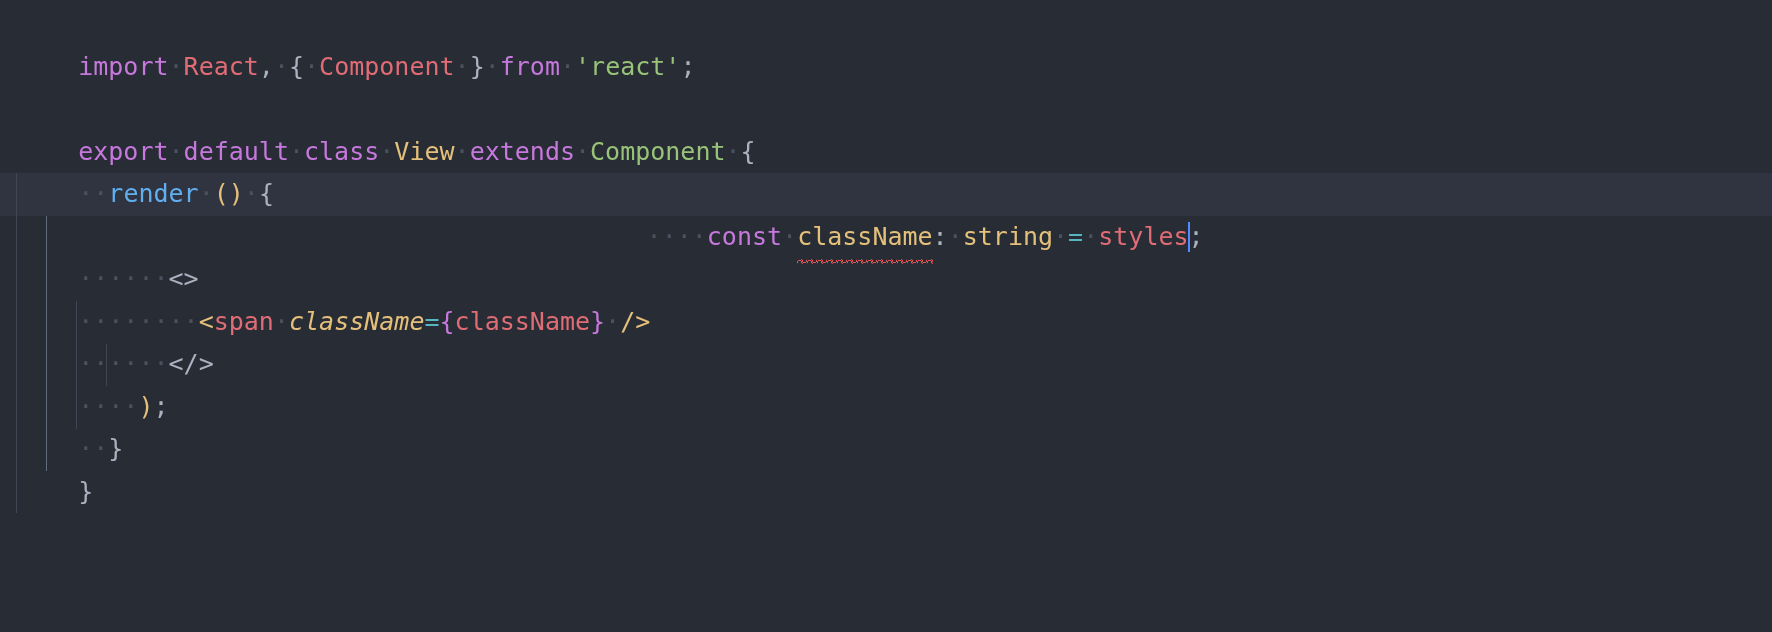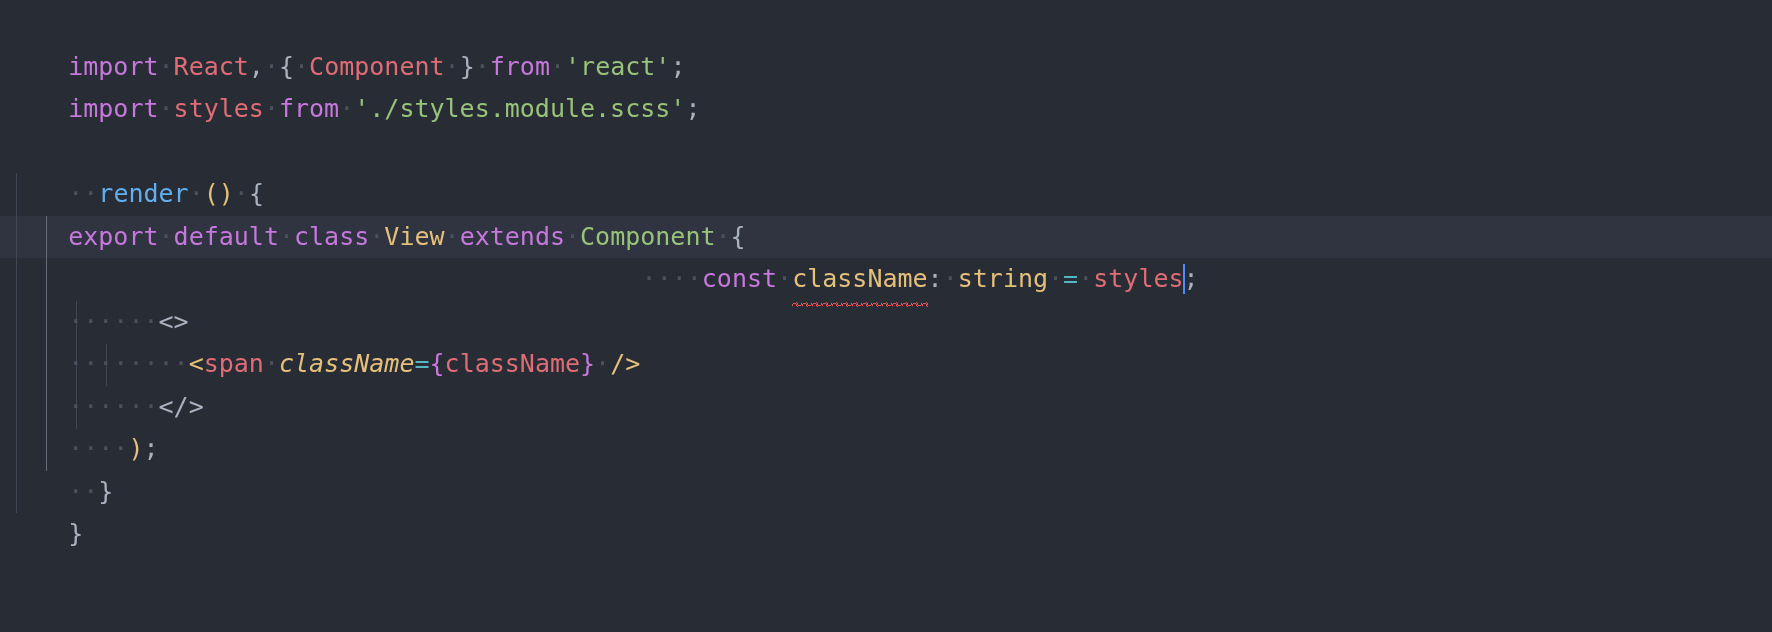--- a/index.html
+++ b/index.html
@@ -21,21 +21,21 @@
     -webkit-font-smoothing: antialiased;
     box-sizing: border-box;
     padding-top: 3px;
   }
 
   .code-line {
     position: relative;
     height: 42.5px;
     line-height: 42.5px;
     white-space: pre;
-    padding-left: 8px;
+    padding-left: 18px;
     box-sizing: border-box;
   }
 
   .code-line.current {
     background: #2f3440;
     text-align: center;
   }
 
   .line-text {
     position: relative;
@@ -129,34 +129,31 @@
 
     <div class="guide" style="left:76px; top:301px; height:128px;"></div>
 
     <div class="guide" style="left:106px; top:344px; height:42px;"></div>
   </div>
 
   <div class="code-line">
     <span class="line-text"><span class="kw">import</span><span class="ws">·</span><span class="ident">React</span><span class="punc">,</span><span class="ws">·</span><span class="punc">{</span><span class="ws">·</span><span class="ident">Component</span><span class="ws">·</span><span class="punc">}</span><span class="ws">·</span><span class="kw">from</span><span class="ws">·</span><span class="str">'react'</span><span class="punc">;</span></span>
   </div>
 
-  <div class="code-line">
-    <span class="line-text"><span class="kw">import</span><span class="ws">·</span><span class="ident">styles</span><span class="ws">·</span><span class="kw">from</span><span class="ws">·</span><span class="str">'./styles.module.scss'</span><span class="punc">;</span></span>
-  </div>
 
   <div class="code-line">
     <span class="line-text"></span>
   </div>
 
   <div class="code-line">
-    <span class="line-text"><span class="ws">··</span><span class="fn">render</span><span class="ws">·</span><span class="paren">()</span><span class="ws">·</span><span class="punc">{</span></span>
+    <span class="line-text"><span class="kw">export</span><span class="ws">·</span><span class="kw">default</span><span class="ws">·</span><span class="kw">class</span><span class="ws">·</span><span class="type">View</span><span class="ws">·</span><span class="kw">extends</span><span class="ws">·</span><span class="cls">Component</span><span class="ws">·</span><span class="punc">{</span></span>
   </div>
 
   <div class="code-line">
-    <span class="line-text"><span class="kw">export</span><span class="ws">·</span><span class="kw">default</span><span class="ws">·</span><span class="kw">class</span><span class="ws">·</span><span class="type">View</span><span class="ws">·</span><span class="kw">extends</span><span class="ws">·</span><span class="cls">Component</span><span class="ws">·</span><span class="punc">{</span></span>
+    <span class="line-text"><span class="ws">··</span><span class="fn">render</span><span class="ws">·</span><span class="paren">()</span><span class="ws">·</span><span class="punc">{</span></span>
   </div>
 
   <div class="code-line current">
     <span class="line-text"><span class="ws">····</span><span class="kw">const</span><span class="ws">·</span><span class="squiggle"><span class="type">className</span></span><span class="punc">:</span><span class="ws">·</span><span class="type">string</span><span class="ws">·</span><span class="op">=</span><span class="ws">·</span><span class="ident">styles</span><span class="caret"></span><span class="punc">;</span></span>
   </div>
 
 
   <div class="code-line">
     <span class="line-text"><span class="ws">······</span><span class="frag">&lt;&gt;</span></span>
   </div>

